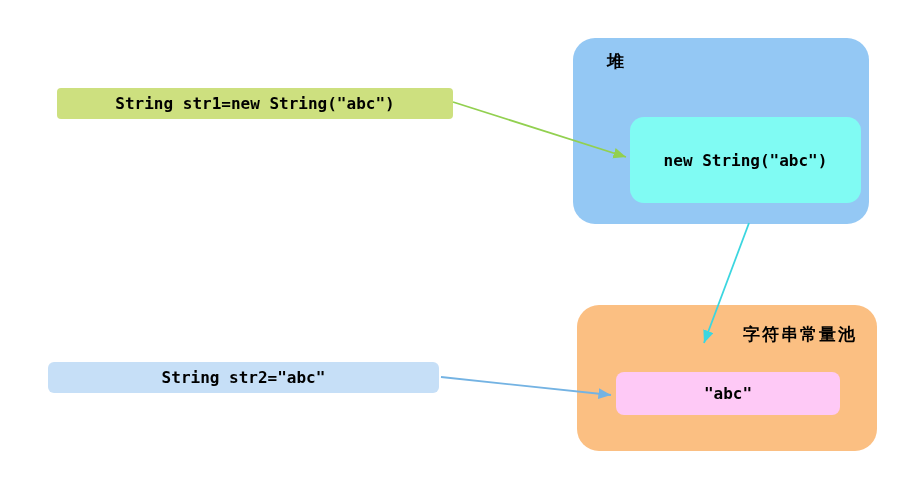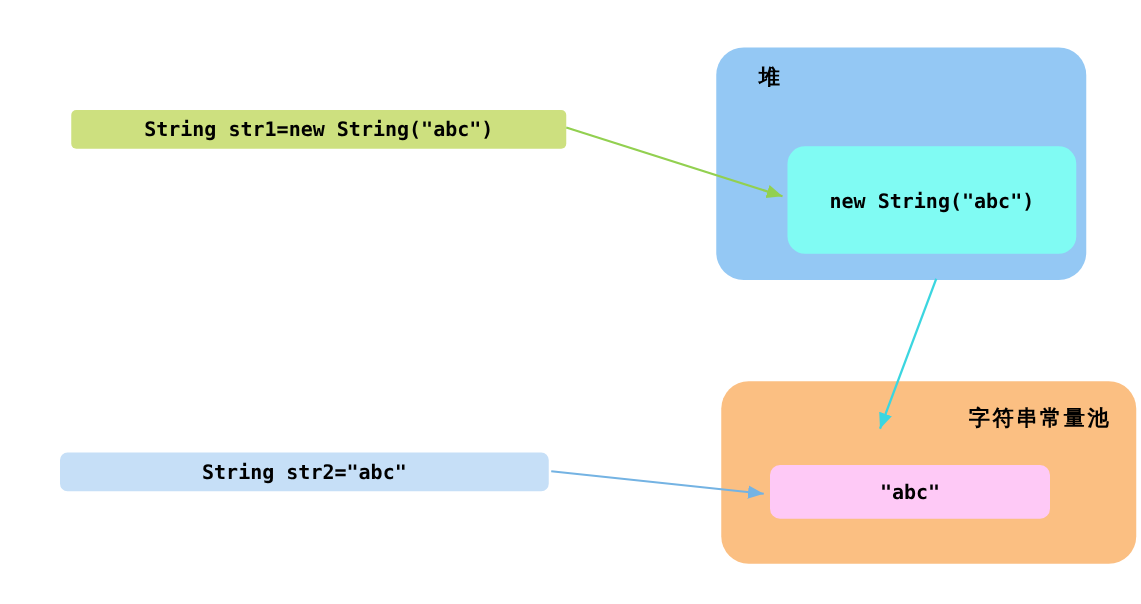--- a/index.html
+++ b/index.html
@@ -62,21 +62,21 @@
     width: 231px; height: 86px;
     border-radius: 14px;
     display: flex;
     align-items: center;
     justify-content: center;
     font-weight: bold;
   }
   
   #pool-box {
     left: 577px; top: 305px;
-    width: 332px; height: 146px;
+    width: 300px; height: 146px;
     border-radius: 22px;
   }
   #pool-label {
     position: absolute;
     right: 20px; top: 18px;
     font-weight: bold;
   }
   #abc-box {
     position: absolute;
     left: 39px; top: 67px;

